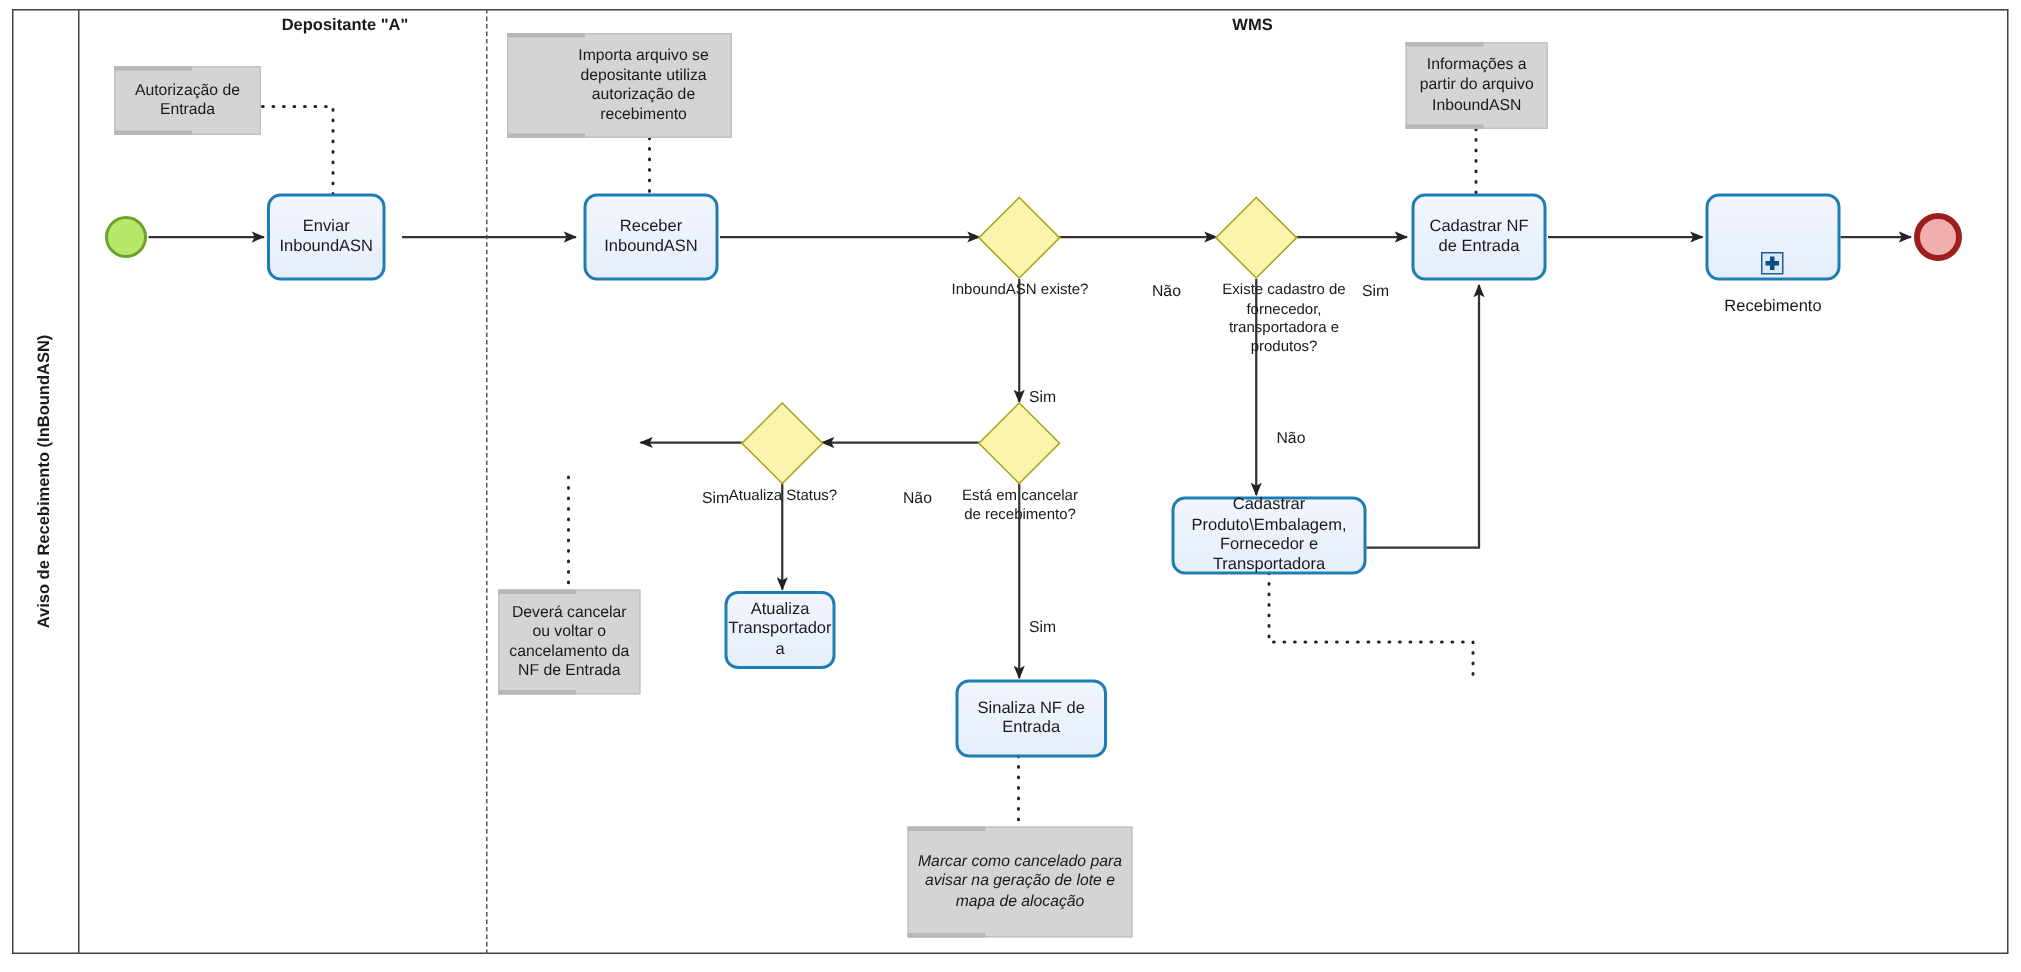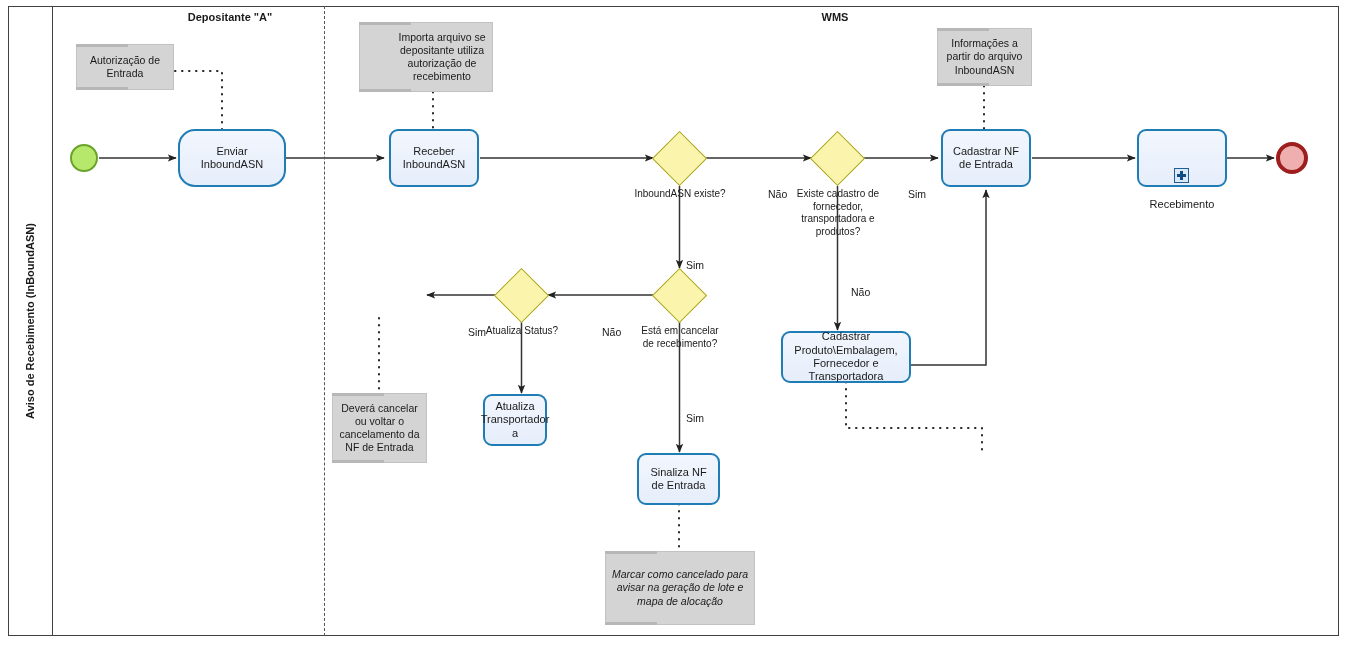--- a/index.html
+++ b/index.html
@@ -113,49 +113,49 @@
 
   <div class="lane-divider" style="left:324px;top:6px;width:0;height:630px;"></div>
 
   <div class="lane-title" style="left:140px;top:11px;width:180px;">Depositante "A"</div>
   <div class="lane-title" style="left:775px;top:11px;width:120px;">WMS</div>
 
   <div class="event start" style="left:70px;top:144px;width:28px;height:28px;"></div>
 
   <div class="event end" style="left:1276px;top:142px;width:32px;height:32px;"></div>
 
-  <div class="task" style="left:178px;top:129px;width:108px;height:58px;border-radius:17px;">Enviar InboundASN</div>
+  <div class="task" style="left:178px;top:129px;width:79px;height:58px;">Enviar InboundASN</div>
 
   <div class="task" style="left:389px;top:129px;width:90px;height:58px;">Receber InboundASN</div>
 
   <div class="task" style="left:941px;top:129px;width:90px;height:58px;">Cadastrar NF de Entrada</div>
 
   <div class="task subproc" style="left:1137px;top:129px;width:90px;height:58px;"></div>
   <div class="subproc-plus" style="left:1174px;top:168px;">
     <span class="bar-h"></span>
     <span class="bar-v"></span>
   </div>
   <div class="subproc-caption" style="left:1117px;top:198px;width:130px;">Recebimento</div>
 
 
-  <div class="task" style="left:483px;top:394px;width:64px;height:52px;">Atualiza Transportador a</div>
+  <div class="task" style="left:483px;top:394px;width:74px;height:52px;">Atualiza Transportador a</div>
 
-  <div class="task" style="left:637px;top:453px;width:83px;height:52px;">Sinaliza NF de Entrada</div>
+  <div class="task" style="left:637px;top:453px;width:101px;height:52px;">Sinaliza NF de Entrada</div>
 
   <div class="task" style="left:781px;top:331px;width:130px;height:52px;">Cadastrar Produto\Embalagem, Fornecedor e Transportadora</div>
 
   <div class="gateway" style="left:660px;top:139px;width:39px;height:39px;">
     <span class="dia"></span>
   </div>
   <div class="gw-caption" style="left:632px;top:188px;width:96px;">InboundASN existe?</div>
 
   <div class="gateway" style="left:818px;top:139px;width:39px;height:39px;">
     <span class="dia"></span>
   </div>
-  <div class="gw-caption" style="left:782px;top:188px;width:112px;">Existe cadastro  de fornecedor, transportadora e produtos?</div>
+  <div class="gw-caption" style="left:800px;top:188px;width:112px;">Existe cadastro  de fornecedor, transportadora e produtos?</div>
 
   <div class="gateway" style="left:660px;top:276px;width:39px;height:39px;">
     <span class="dia"></span>
   </div>
   <div class="gw-caption" style="left:635px;top:325px;width:90px;">Está em cancelar de recebimento?</div>
 
   <div class="gateway" style="left:502px;top:276px;width:39px;height:39px;">
     <span class="dia"></span>
   </div>
   <div class="gw-caption" style="left:477px;top:325px;width:90px;">Atualiza Status?</div>
@@ -169,21 +169,21 @@
   <div class="edge-label" style="left:851px;top:260px;">Não</div>
 
   <div class="edge-label" style="left:602px;top:300px;">Não</div>
 
   <div class="edge-label" style="left:686px;top:386px;">Sim</div>
 
   <div class="edge-label" style="left:468px;top:300px;">Sim</div>
 
   <div class="note" style="left:76px;top:44px;width:98px;height:46px;">Autorização de Entrada</div>
 
-  <div class="note" style="left:359px;top:22px;width:134px;height:70px;padding-left:37px;">Importa arquivo se depositante utiliza autorização de recebimento</div>
+  <div class="note" style="left:338px;top:22px;width:150px;height:70px;padding-left:37px;">Importa arquivo se depositante utiliza autorização de recebimento</div>
 
   <div class="note" style="left:937px;top:28px;width:95px;height:58px;">Informações a partir do arquivo InboundASN</div>
 
   <div class="note" style="left:332px;top:393px;width:95px;height:70px;">Deverá cancelar ou voltar o cancelamento da NF de Entrada</div>
 
   <div class="note" style="left:605px;top:551px;width:150px;height:74px;font-style:italic;">Marcar como cancelado para avisar na geração de lote e mapa de alocação</div>
 
 
 </div>
 

